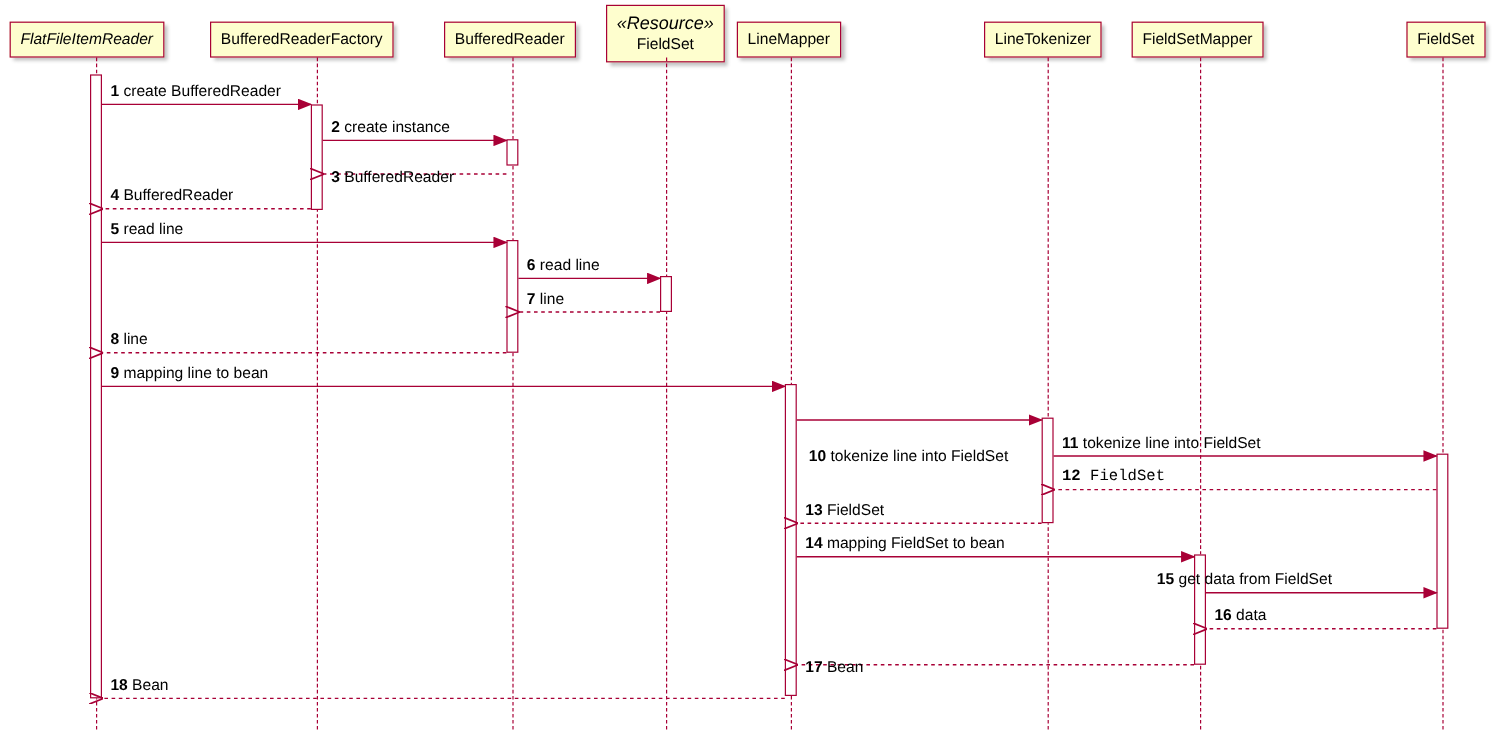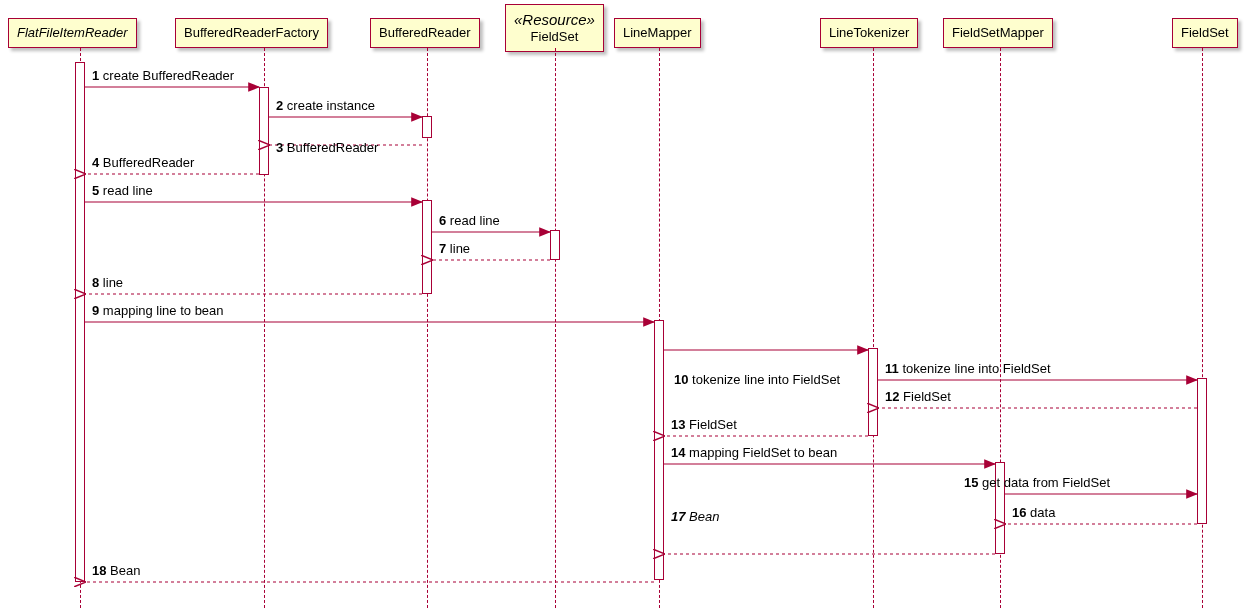--- a/index.html
+++ b/index.html
@@ -166,21 +166,21 @@
 <div class="msg" style="left:674px;top:331px;margin-top:41px;"><span class="num">10</span> <span>tokenize line into FieldSet</span></div>
 
 <svg class="arrow" style="left:878px;top:378px;width:319px;height:4px;">
     <line x1="0" y1="2" x2="319" y2="2" stroke="#a80036" stroke-width="1.2" marker-end="url(#closedR)"></line>
   </svg>
 <div class="msg" style="left:885px;top:361px;"><span class="num">11</span> <span>tokenize line into FieldSet</span></div>
 
 <svg class="arrow" style="left:878px;top:406px;width:319px;height:4px;">
     <line x1="319" y1="2" x2="0" y2="2" stroke="#a80036" stroke-width="1.2" stroke-dasharray="3,3" marker-end="url(#openL)"></line>
   </svg>
-<div class="msg" style="left:885px;top:389px;"><span class="num">12</span> <span>FieldSet</span></div>
+<div class="msg" style="left:885px;top:389px;font-family:Liberation Mono, monospace;"><span class="num">12</span> <span>FieldSet</span></div>
 
 <svg class="arrow" style="left:664px;top:434px;width:204px;height:4px;">
     <line x1="204" y1="2" x2="0" y2="2" stroke="#a80036" stroke-width="1.2" stroke-dasharray="3,3" marker-end="url(#openL)"></line>
   </svg>
 <div class="msg" style="left:671px;top:417px;"><span class="num">13</span> <span>FieldSet</span></div>
 
 <svg class="arrow" style="left:664px;top:462px;width:331px;height:4px;">
     <line x1="0" y1="2" x2="331" y2="2" stroke="#a80036" stroke-width="1.2" marker-end="url(#closedR)"></line>
   </svg>
 <div class="msg" style="left:671px;top:445px;"><span class="num">14</span> <span>mapping FieldSet to bean</span></div>
@@ -191,18 +191,18 @@
 <div class="msg" style="left:964px;top:475px;"><span class="num">15</span> <span>get data from FieldSet</span></div>
 
 <svg class="arrow" style="left:1005px;top:522px;width:192px;height:4px;">
     <line x1="192" y1="2" x2="0" y2="2" stroke="#a80036" stroke-width="1.2" stroke-dasharray="3,3" marker-end="url(#openL)"></line>
   </svg>
 <div class="msg" style="left:1012px;top:505px;"><span class="num">16</span> <span>data</span></div>
 
 <svg class="arrow" style="left:664px;top:552px;width:331px;height:4px;">
     <line x1="331" y1="2" x2="0" y2="2" stroke="#a80036" stroke-width="1.2" stroke-dasharray="3,3" marker-end="url(#openL)"></line>
   </svg>
-<div class="msg" style="left:671px;top:509px;font-style:italic;"><span class="num">17</span> <span>Bean</span></div>
+<div class="msg" style="left:671px;top:548px;"><span class="num">17</span> <span>Bean</span></div>
 
 <svg class="arrow" style="left:85px;top:580px;width:569px;height:4px;">
     <line x1="569" y1="2" x2="0" y2="2" stroke="#a80036" stroke-width="1.2" stroke-dasharray="3,3" marker-end="url(#openL)"></line>
   </svg>
 <div class="msg" style="left:92px;top:563px;text-align:right;"><span class="num">18</span> <span>Bean</span></div>
 
 </body></html>

